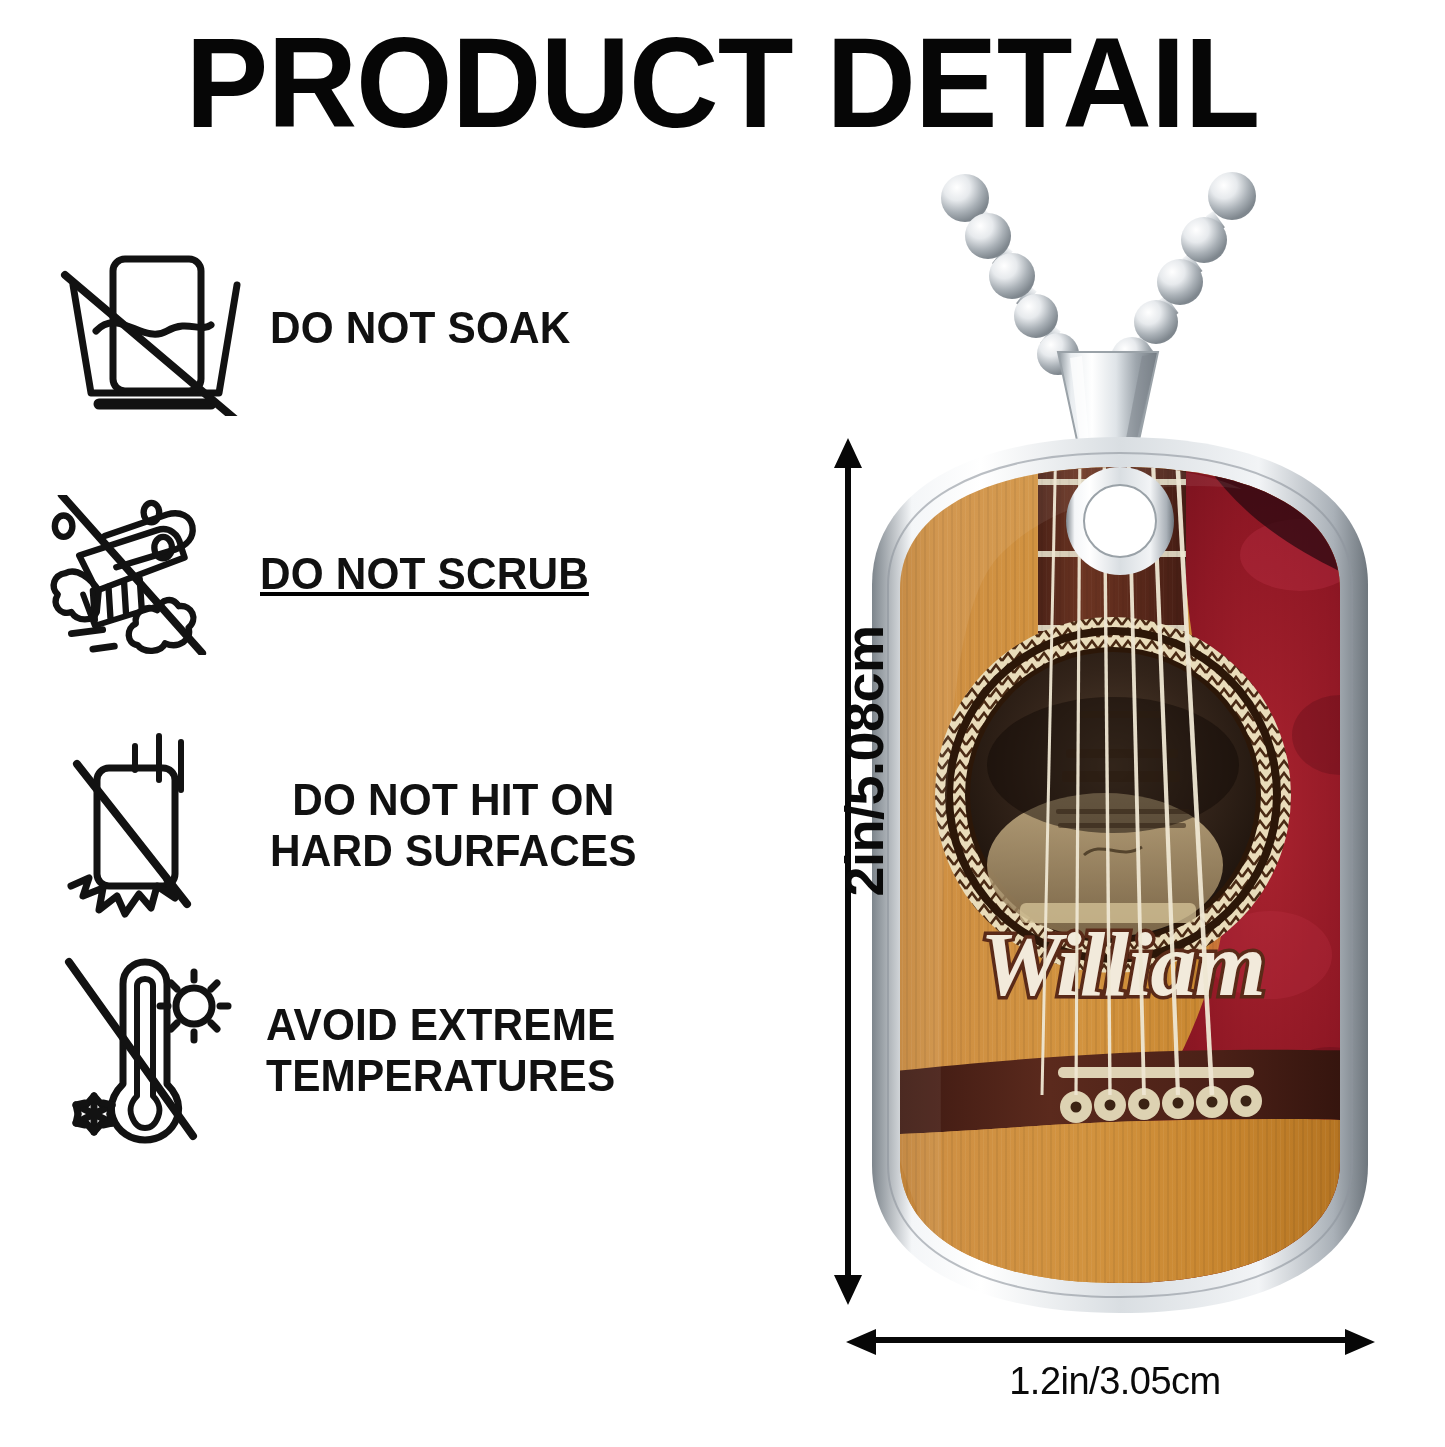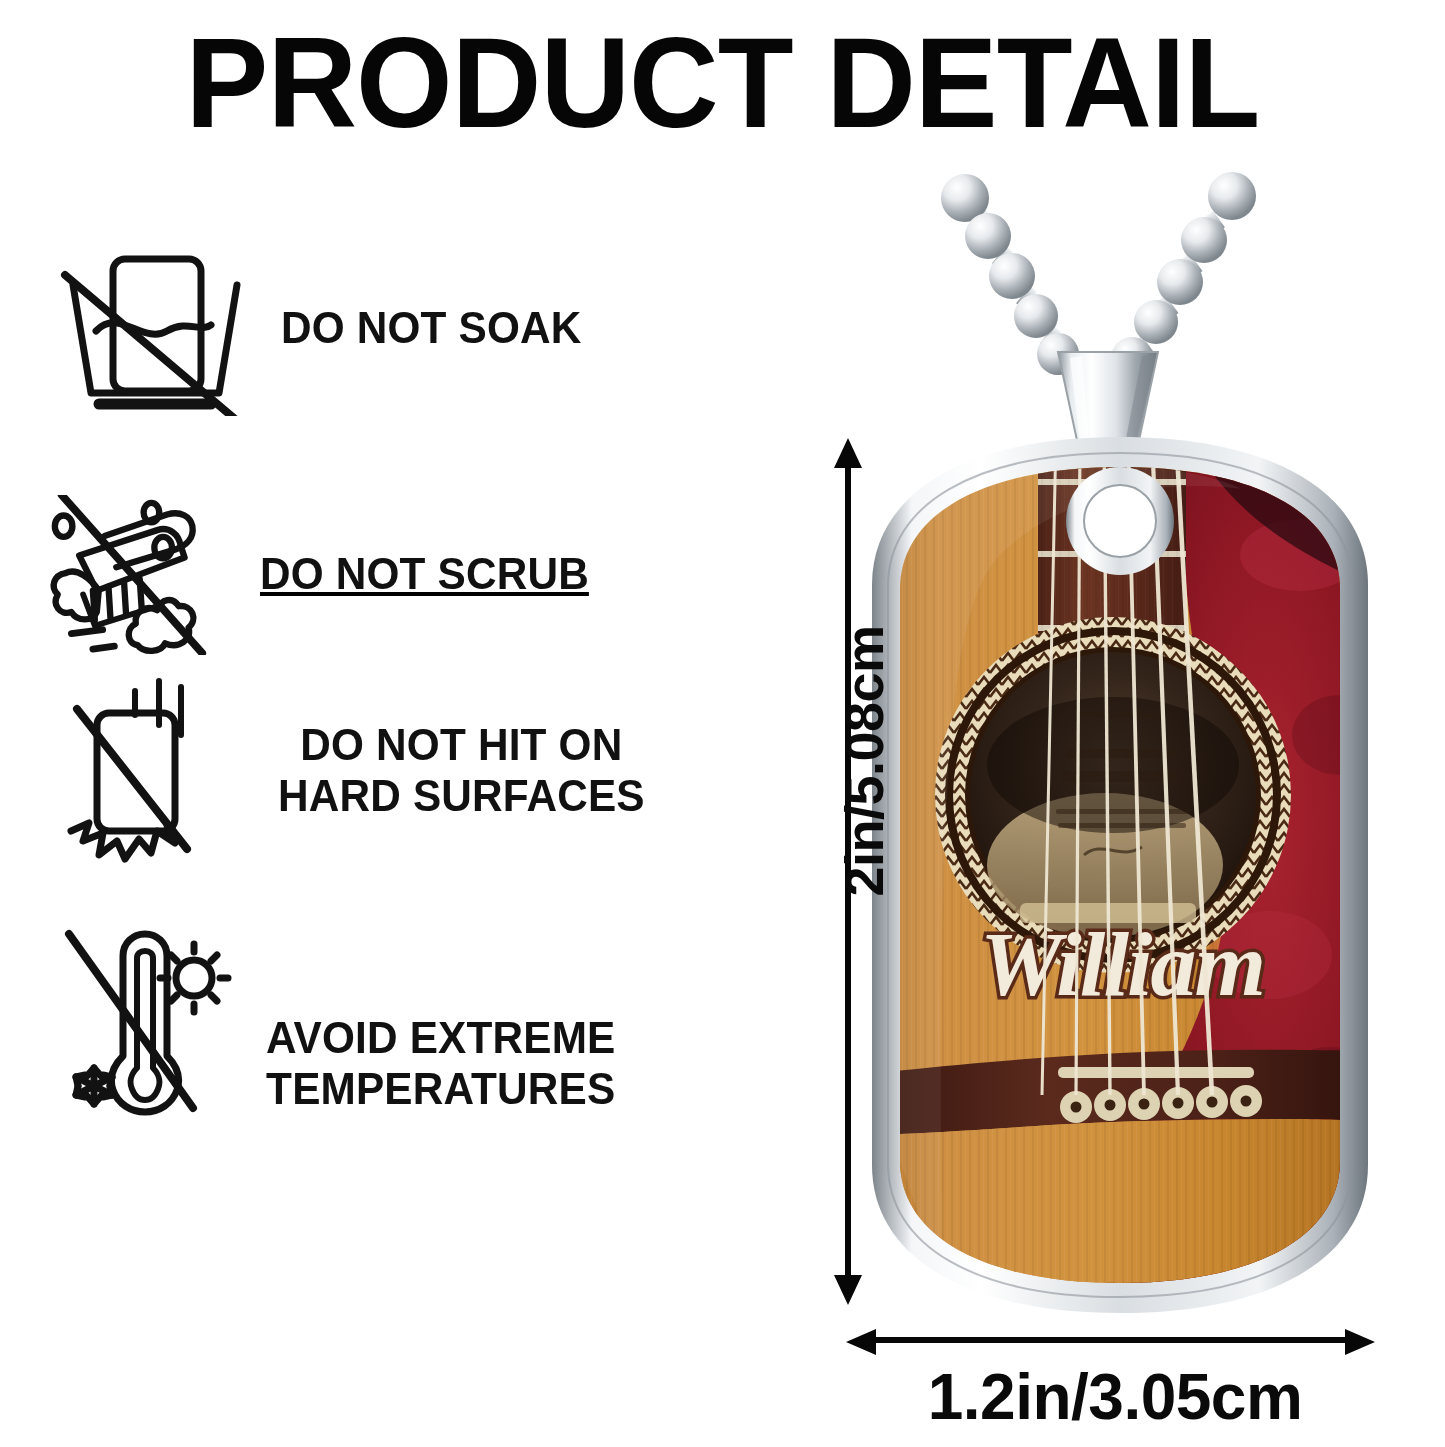--- a/index.html
+++ b/index.html
@@ -41,24 +41,24 @@
   .care-label {
     font-weight:bold;
     font-size:45px;
     line-height:1.13;
     color:#111;
     letter-spacing:0.2px;
     transform:scaleX(0.94);
     transform-origin:left center;
     white-space:pre-line;
   }
-  #care-row-0 { top:0px;gap:11px;   }
+  #care-row-0 { top:0px;   }
   #care-row-1 { top:246px;text-decoration:underline; }
-  #care-row-2 { top:442px;gap:8px; }
-  #care-row-3 { top:694px;align-items:flex-end; }
+  #care-row-2 { top:497px; }
+  #care-row-3 { top:722px; }
   .care-row { position:absolute; left:48px; }
   #care-row-0 .care-label { margin-left:22px; }
   #care-row-1 .care-label { margin-left:12px; }
   #care-row-2 .care-label { margin-left:22px; text-align:center; }
   #care-row-3 .care-label { margin-left:18px; text-align:center; }
 
   
   #pendant-figure { position:absolute; left:770px; top:170px; width:660px; height:1277px; }
 
   
@@ -79,21 +79,21 @@
 
   #dim-v-label {
     position:absolute; left:-42px; top:560px;
     transform:rotate(-90deg); transform-origin:center center;
     font-weight:bold; font-size:54px; color:#0a0a0a; white-space:nowrap;
     letter-spacing:-0.5px;
   }
   #dim-h-label {
     position:absolute; left:60px; top:1190px; width:570px;
     text-align:center;
-    font-weight:bold; font-size:64px; color:#0a0a0a; white-space:nowrap;
+    font-weight:normal; font-size:38px; color:#0a0a0a; white-space:nowrap;
     letter-spacing:-0.5px;
   }
 </style>
 </head>
 <body>
 
 <div id="page-title">PRODUCT DETAIL</div>
 
 <div id="care-list">
 

